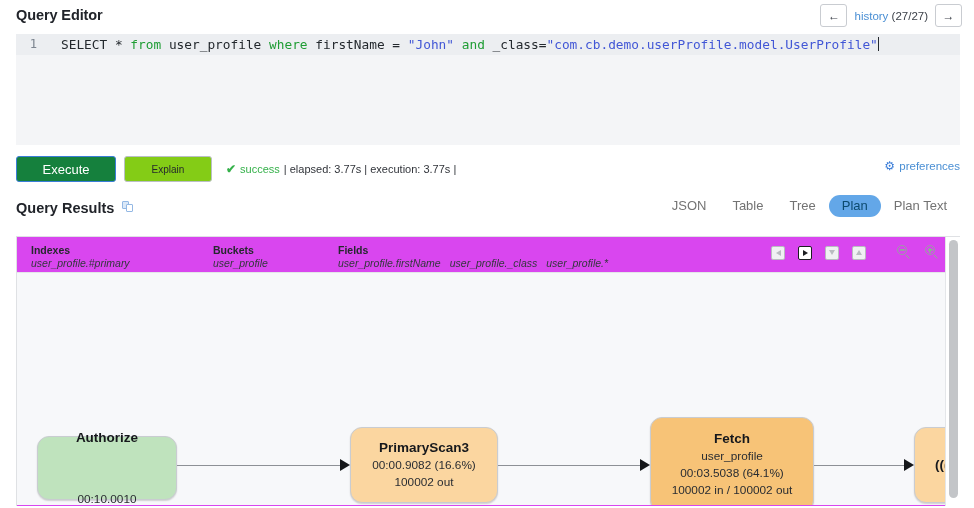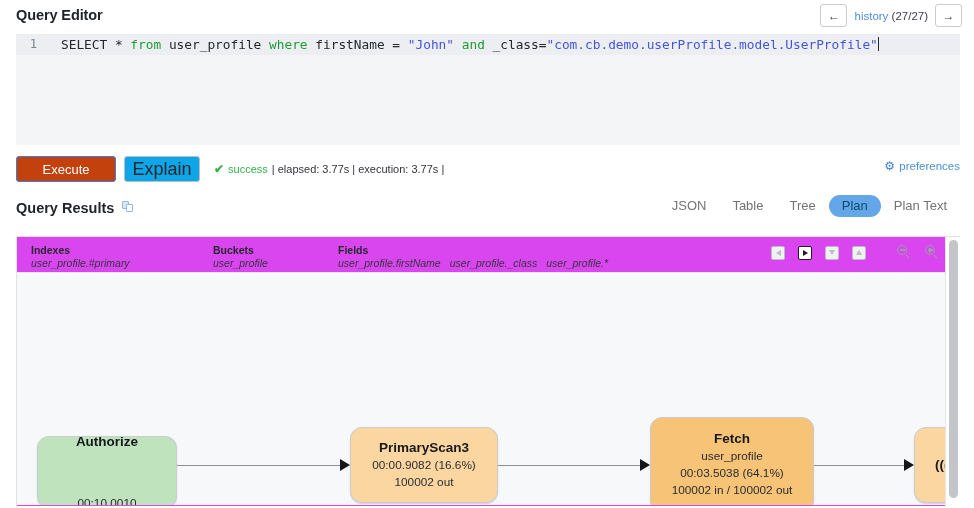--- a/index.html
+++ b/index.html
@@ -107,39 +107,39 @@
   .actionbar {
     position: relative;
     margin: 10px 14px 0 16px;
     height: 28px;
     display: flex;
     align-items: center;
   }
   .btn-execute {
     width: 100px;
     height: 26px;
-    background: #c2410c;
+    background: #15803d;
     color: #ffffff;
     border: 1px solid #3b7dd8;
     border-radius: 3px;
     font-size: 13px;
     font-family: "Liberation Sans", sans-serif;
     cursor: pointer;
     display: flex;
     align-items: center;
     justify-content: center;
   }
   .btn-explain {
-    width: 76px;
+    width: 88px;
     height: 26px;
-    background: #0ea5e9;
+    background: #84cc16;
     color: #25282d;
     border: 1px solid #babfc6;
     border-radius: 3px;
-    font-size: 18px;
+    font-size: 10px;
     font-family: "Liberation Sans", sans-serif;
     margin-left: 8px;
     cursor: pointer;
     display: flex;
     align-items: center;
     justify-content: center;
   }
   .status {
     margin-left: 14px;
     font-size: 11px;
@@ -468,21 +468,21 @@
       <span class="mag">
         <span class="circ"></span>
         <span class="plus-h"></span>
         <span class="plus-v"></span>
         <span class="handle"></span>
       </span>
     </div>
   </div>
 
   <div class="canvas" id="plan-canvas">
-      <div class="node" style="left: 20px; top: 163px; width: 140px; height: 72px; background: rgb(191, 227, 189); gap: 44px;">
+      <div class="node" style="left: 20px; top: 163px; width: 140px; height: 64px; background: rgb(191, 227, 189); gap: 44px;">
         <div class="n-title">Authorize</div>
         <div class="n-line">00:10.0010</div>
       </div>
       <div class="node" style="left: 333px; top: 154px; width: 148px; height: 76px; background: rgb(251, 214, 160);">
         <div class="n-title">PrimaryScan3</div>
         <div class="n-line">00:00.9082 (16.6%)</div>
         <div class="n-line">100002 out</div>
       </div>
       <div class="node" style="left: 633px; top: 144px; width: 164px; height: 95px; background: rgb(247, 195, 119);">
         <div class="n-title">Fetch</div>

